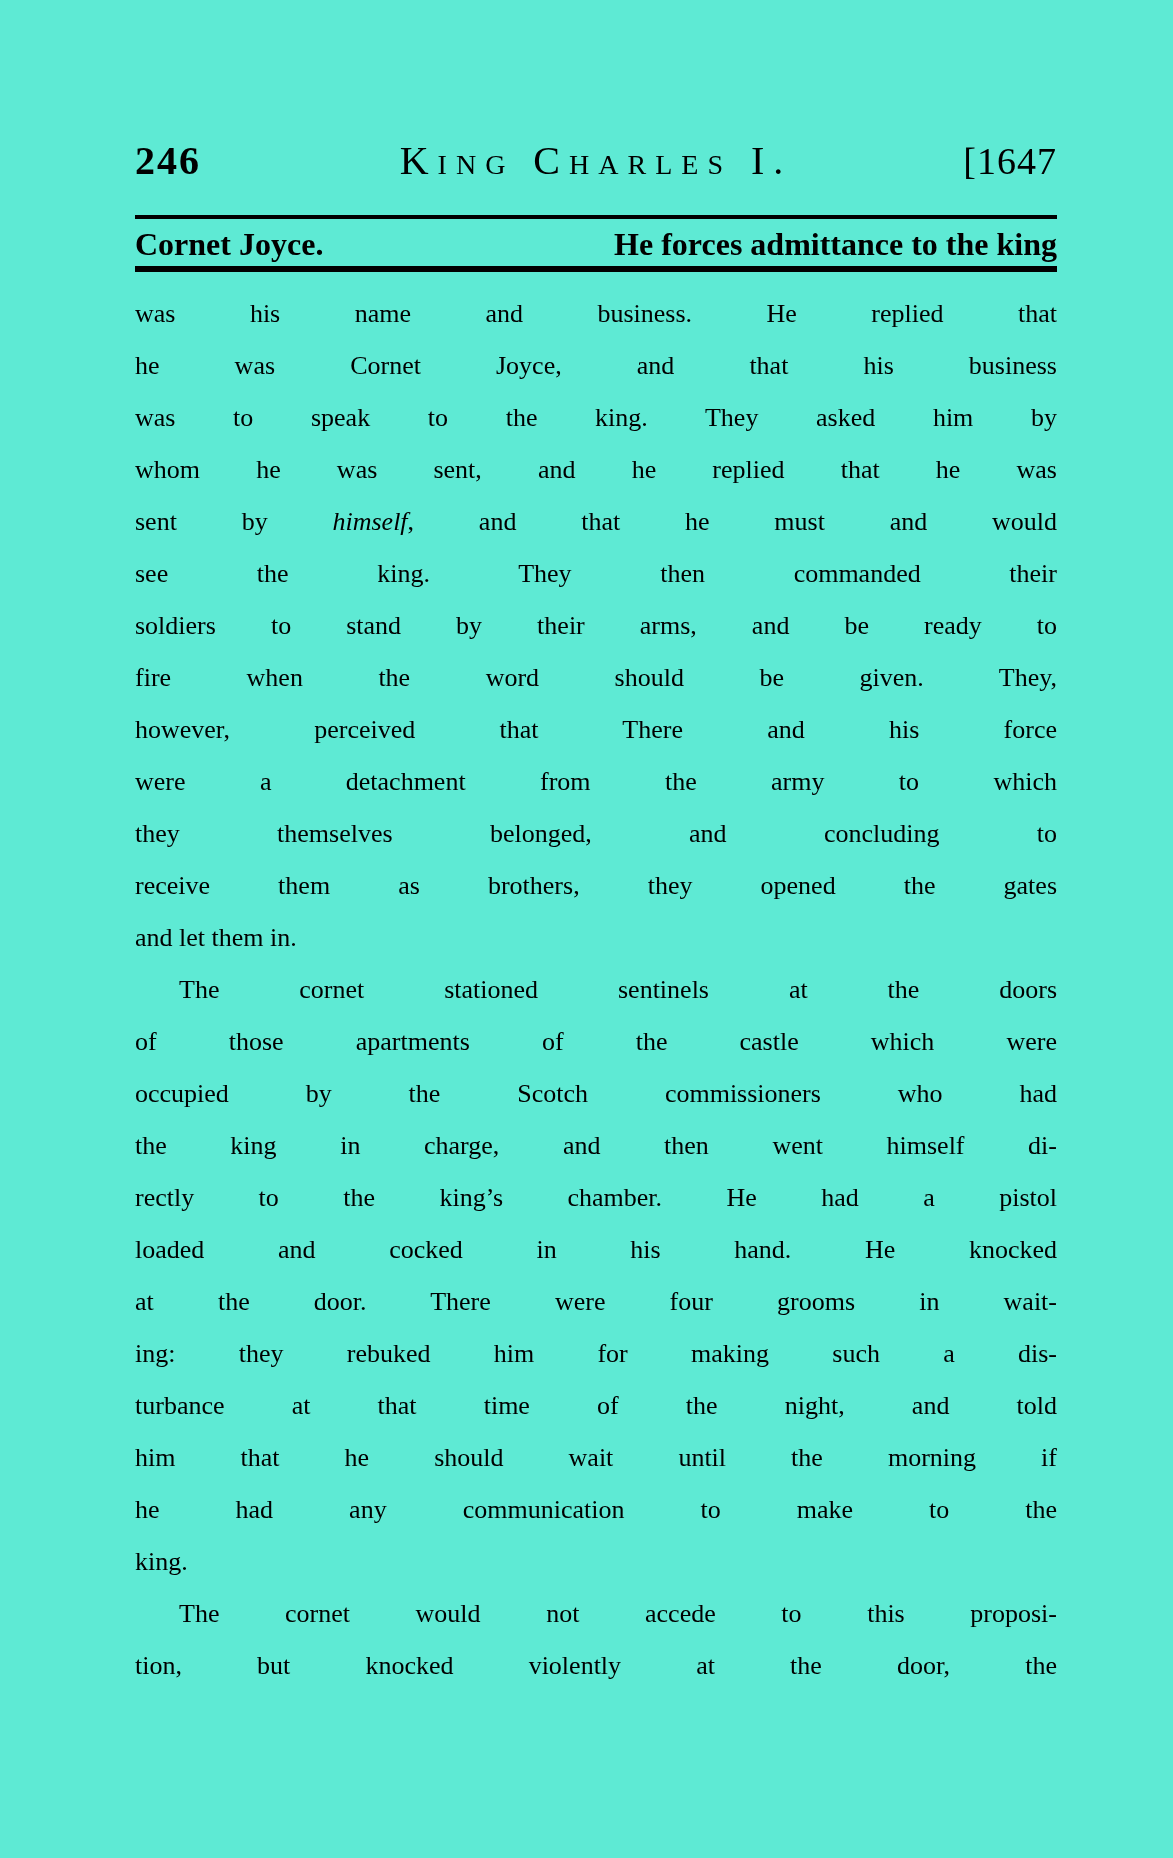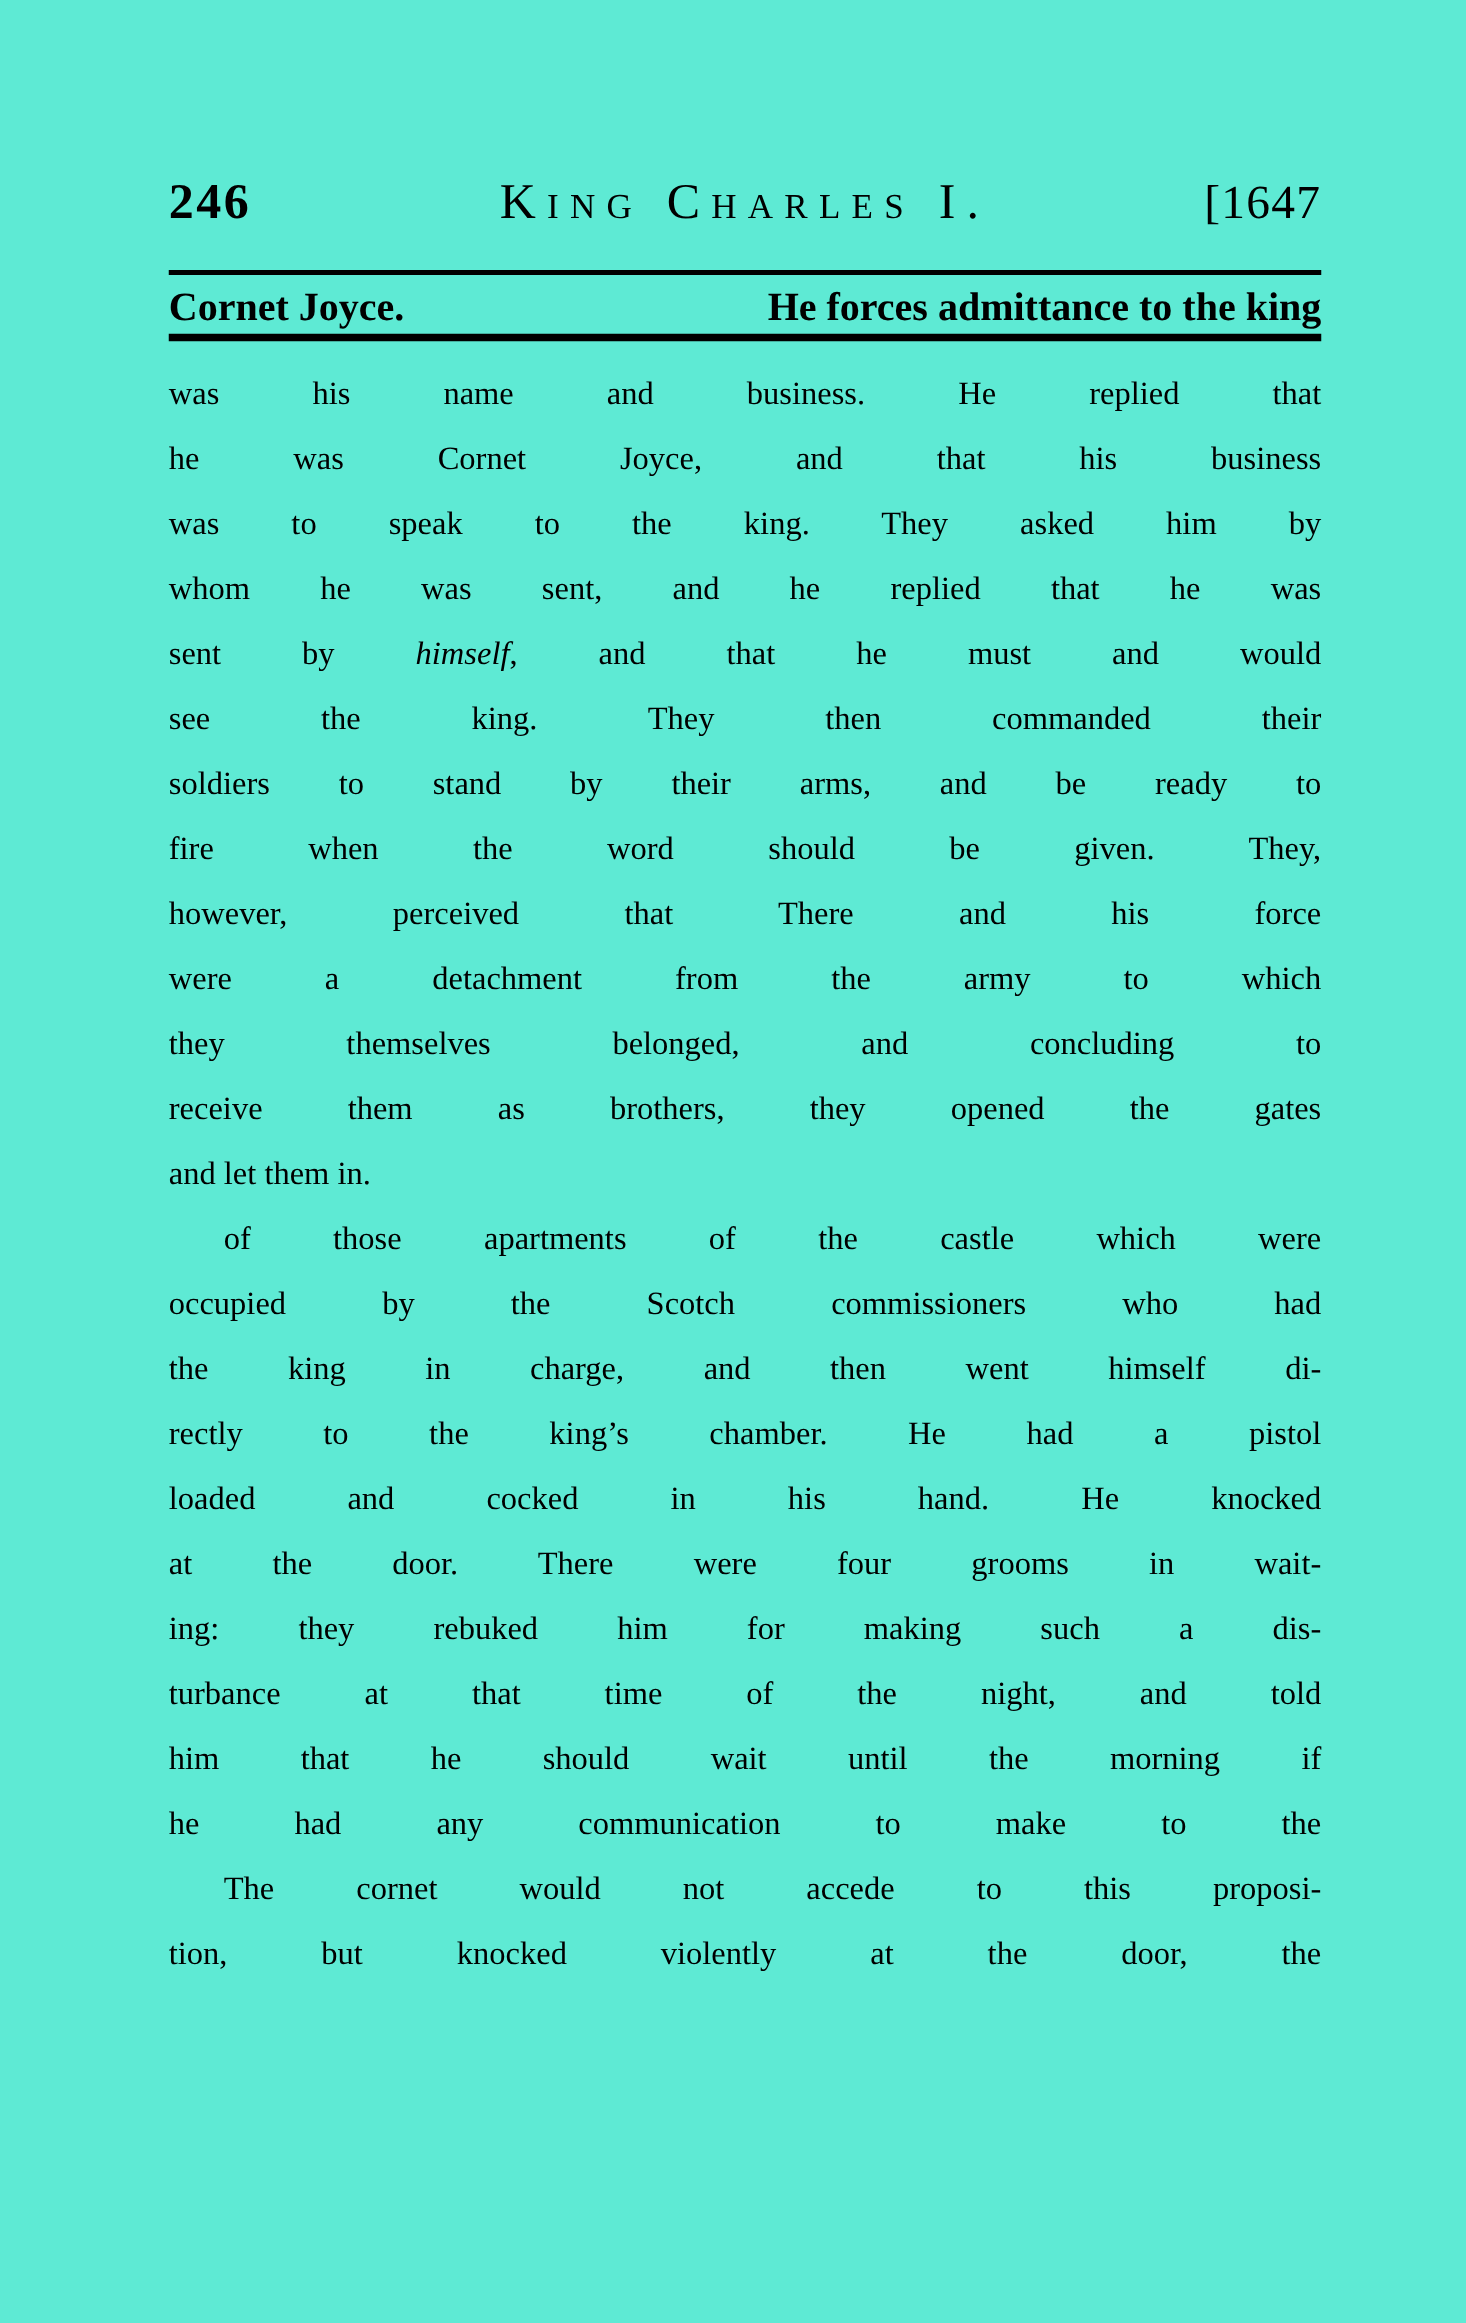--- a/index.html
+++ b/index.html
@@ -111,30 +111,32 @@
           <div class="line"><span>see the king.  They then commanded their</span></div>
           <div class="line"><span>soldiers to stand by their arms, and be ready to</span></div>
           <div class="line"><span>fire when the word should be given.  They,</span></div>
           <div class="line"><span>however, perceived that There and his force</span></div>
           <div class="line"><span>were a detachment from the army to which</span></div>
           <div class="line"><span>they themselves belonged, and concluding to</span></div>
           <div class="line"><span>receive them as brothers, they opened the gates</span></div>
           <div class="line end"><span>and let them in.</span></div>
         </div>
         <div class="para indent">
+          <div class="line"><span>The cornet stationed sentinels at the doors</span></div>
           <div class="line"><span>of those apartments of the castle which were</span></div>
           <div class="line"><span>occupied by the Scotch commissioners who had</span></div>
           <div class="line"><span>the king in charge, and then went himself di-</span></div>
           <div class="line"><span>rectly to the king’s chamber.  He had a pistol</span></div>
           <div class="line"><span>loaded and cocked in his hand.  He knocked</span></div>
           <div class="line"><span>at the door.  There were four grooms in wait-</span></div>
           <div class="line"><span>ing: they rebuked him for making such a dis-</span></div>
           <div class="line"><span>turbance at that time of the night, and told</span></div>
           <div class="line"><span>him that he should wait until the morning if</span></div>
           <div class="line"><span>he had any communication to make to the</span></div>
+          <div class="line end"><span>king.</span></div>
         </div>
         <div class="para indent">
           <div class="line"><span>The cornet would not accede to this proposi-</span></div>
           <div class="line"><span>tion, but knocked violently at the door, the</span></div>
         </div>
       </div>
 
   </div>
 </div>
 

